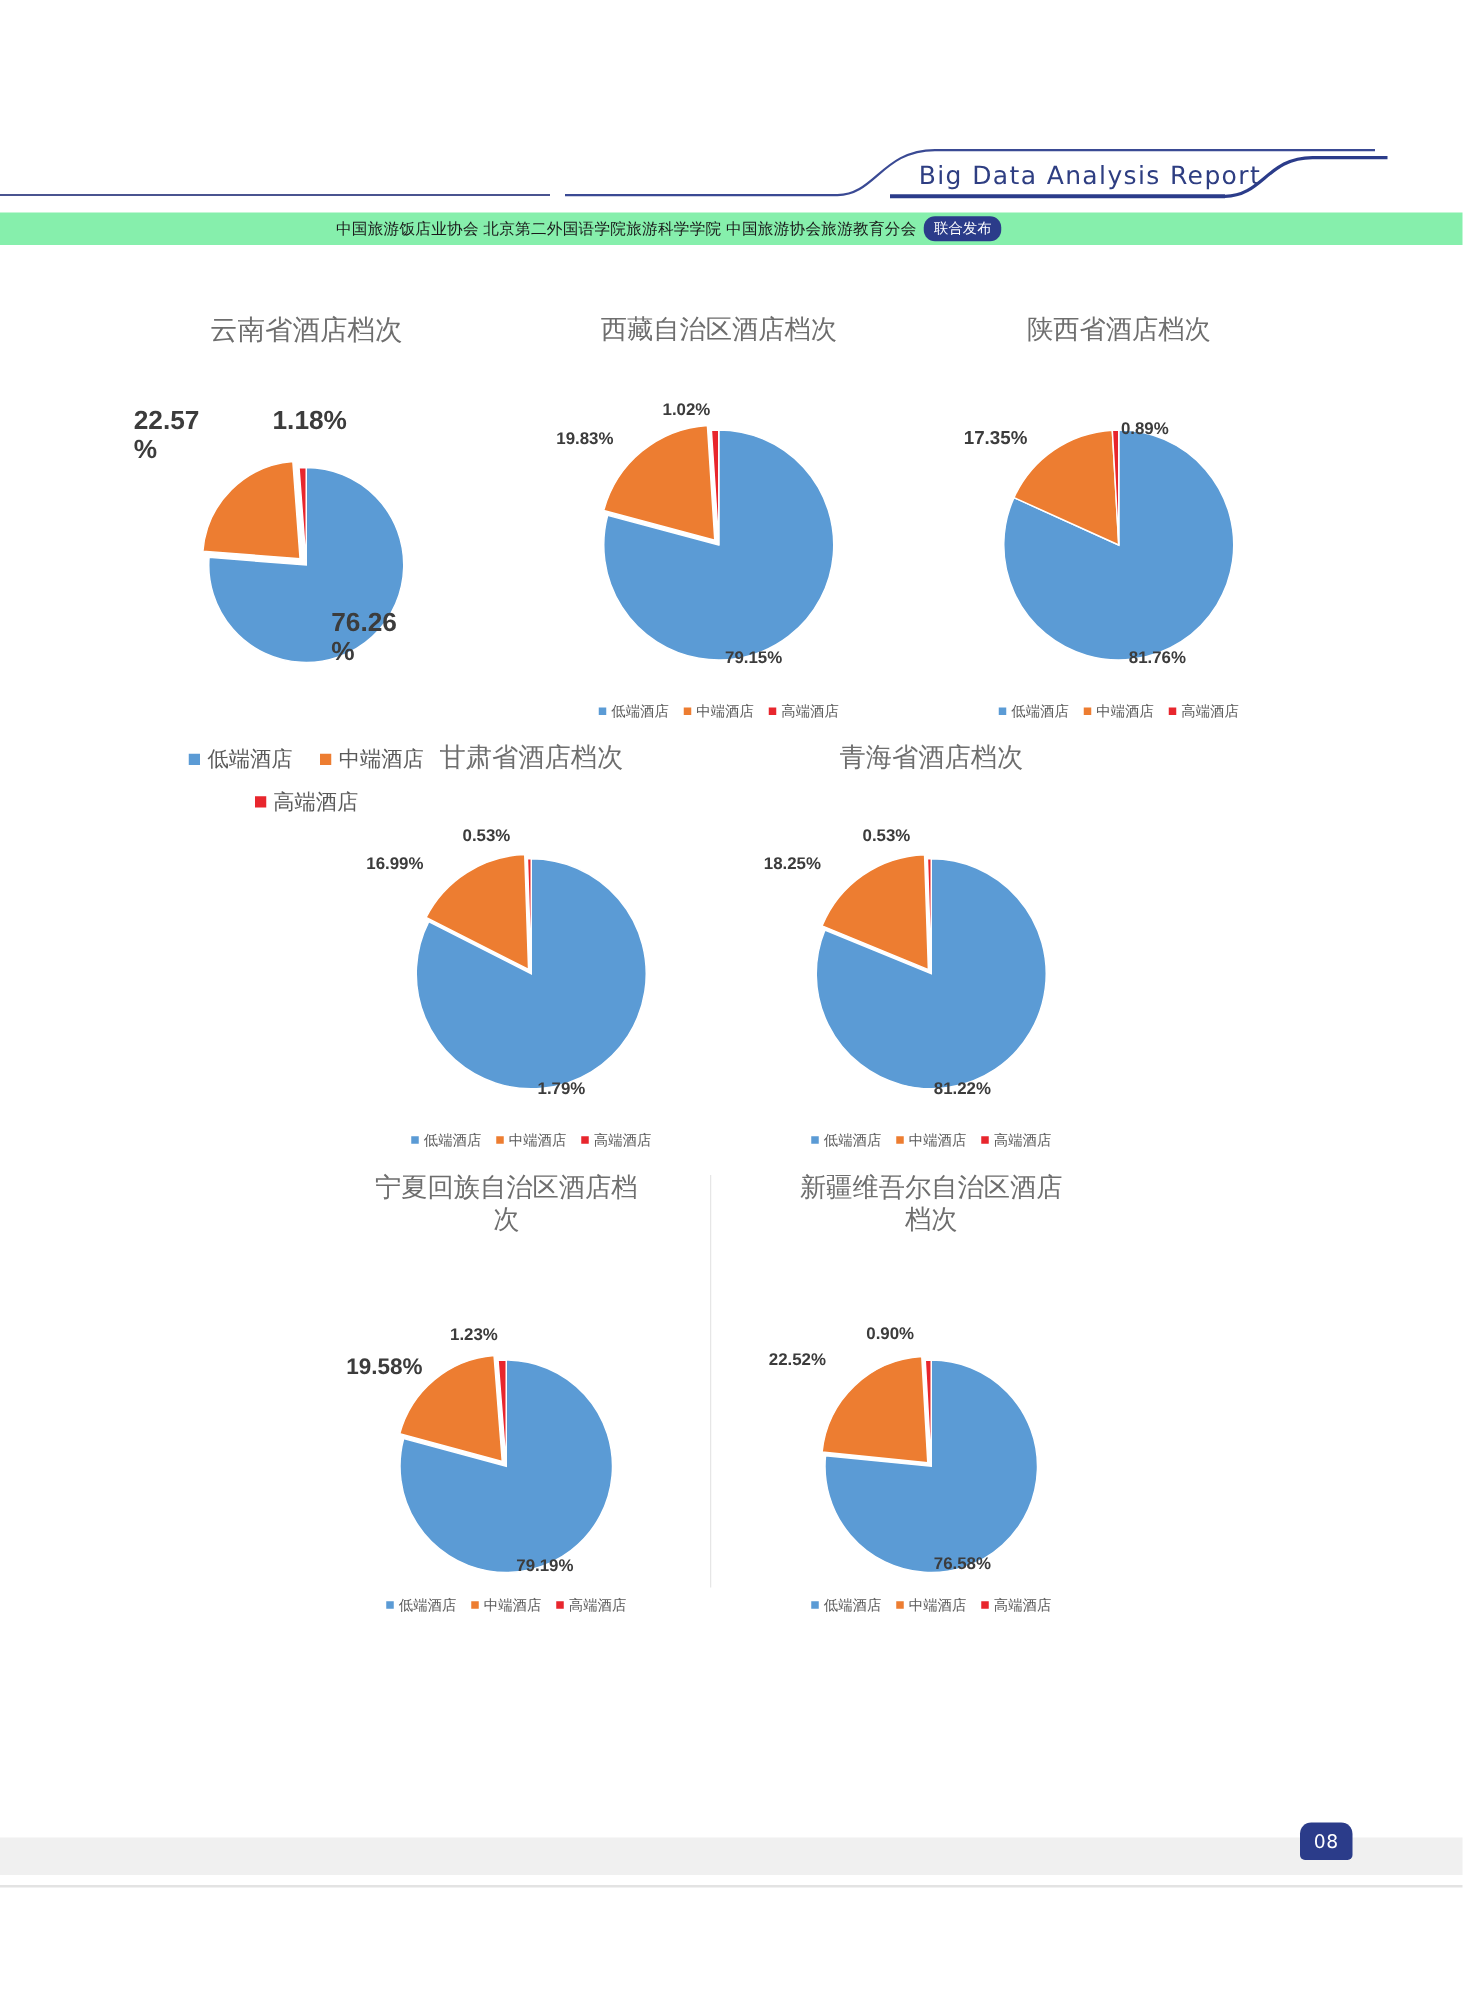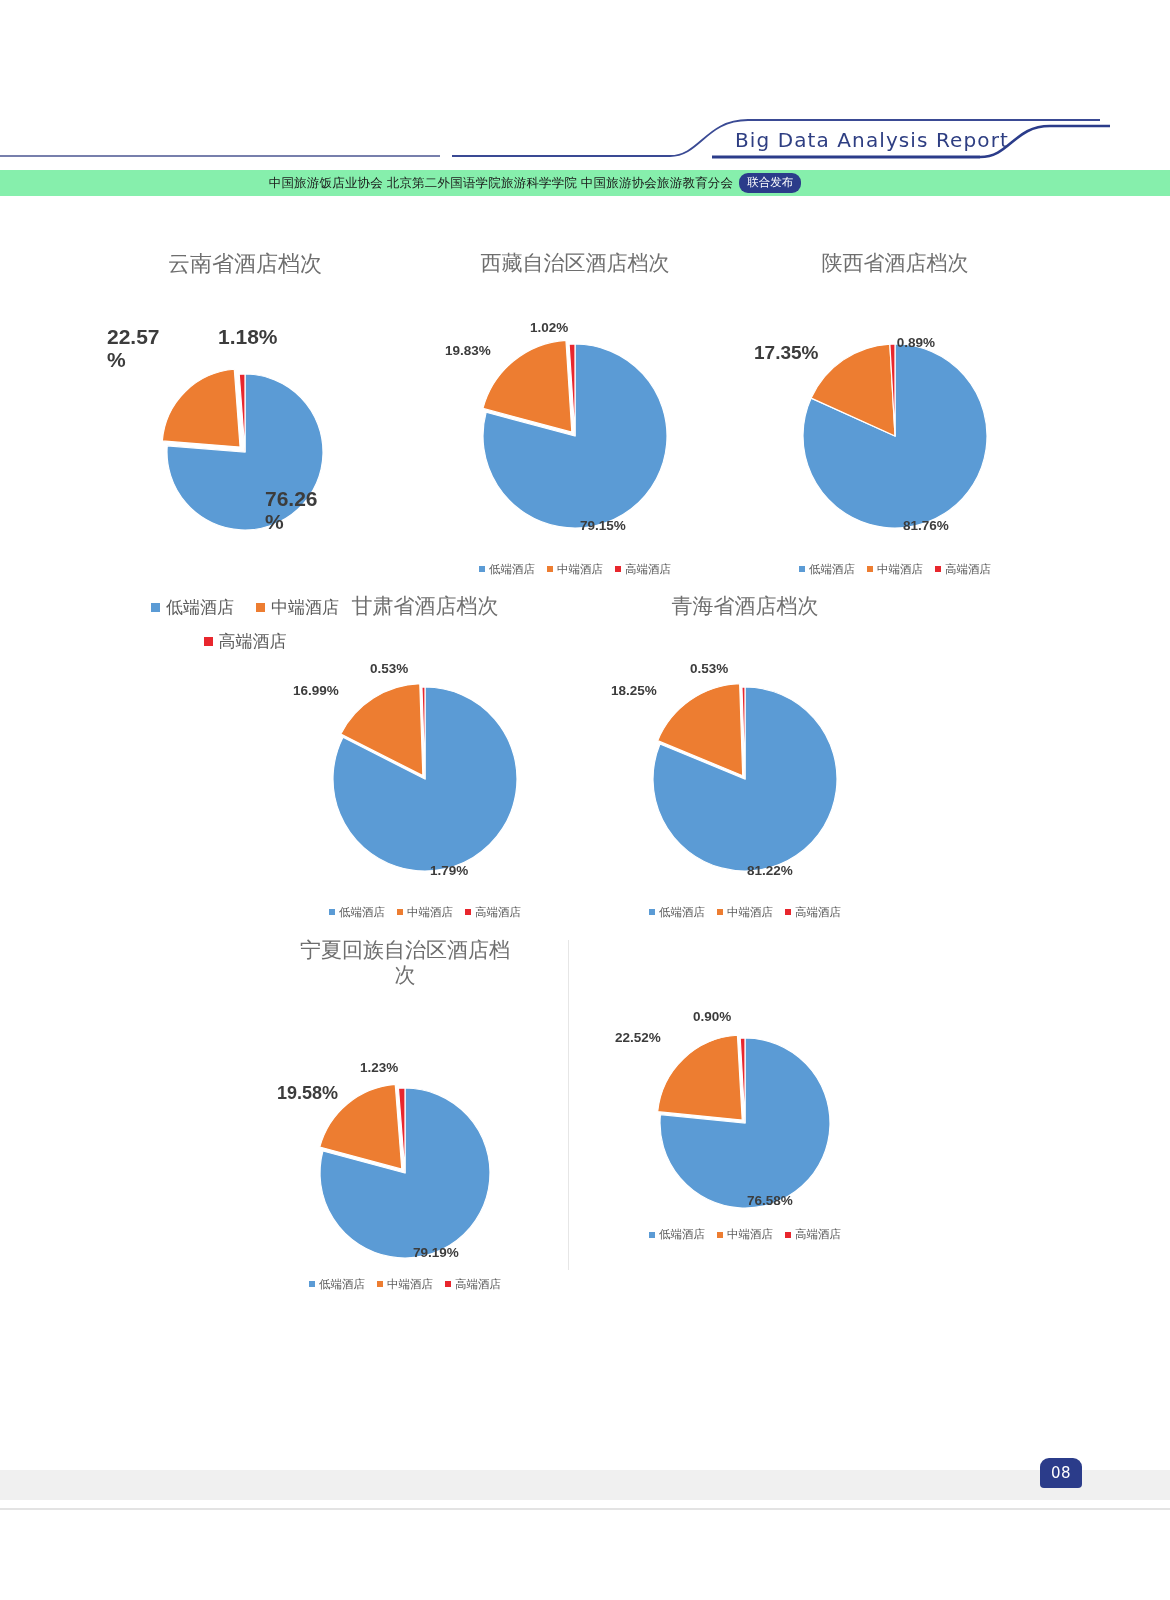--- a/index.html
+++ b/index.html
@@ -241,21 +241,21 @@
     </div>
     <div class="chart-card" style="left: 745px; top: 55px; width: 300px;">
       <div class="chart-title" style="font-size: 21px;">陕西省酒店档次</div>
       <div class="pie-wrap" style="height: 286px;">
         <svg class="pie-svg" width="300" height="286">
           <path d="M 150 160 L 150 68 A 92 92 0 1 1 66.17470281206197 122.08800254070135 Z" fill="#5B9BD5" stroke="#ffffff" stroke-width="1.2"></path>
           <path d="M 150 160 L 66.17470281206197 122.08800254070135 A 92 92 0 0 1 144.85800875617986 68.14380845011874 Z" fill="#ED7D31" stroke="#ffffff" stroke-width="1.2"></path>
           <path d="M 150 160 L 144.85800875617986 68.14380845011874 A 92 92 0 0 1 149.99999999999997 68 Z" fill="#E8262D" stroke="#ffffff" stroke-width="1.2"></path>
         </svg>
         <div class="pie-label" style="left: 158px; top: 243px; width: 90px; text-align: left; font-size: 13.5px;">81.76%</div>
-        <div class="pie-label" style="left: 9px; top: 67px; width: 90px; text-align: left; font-size: 19px;">17.35%</div>
+        <div class="pie-label" style="left: 26px; top: 67px; width: 90px; text-align: left; font-size: 15px;">17.35%</div>
         <div class="pie-label" style="left: 100px; top: 60px; width: 90px; text-align: right; font-size: 13.5px;">0.89%</div>
       </div>
       <div class="legend" style="width: 300px; margin: 0px auto; gap: 6px 12px;">
         <div class="legend-item">
           <span class="legend-swatch" style="width: 6px; height: 6px; background: rgb(91, 155, 213); margin-right: 4px;"></span>
           <span class="legend-label" style="font-size: 11.5px;">低端酒店</span>
         </div>
         <div class="legend-item">
           <span class="legend-swatch" style="width: 6px; height: 6px; background: rgb(237, 125, 49); margin-right: 4px;"></span>
           <span class="legend-label" style="font-size: 11.5px;">中端酒店</span>
@@ -342,20 +342,22 @@
           <span class="legend-swatch" style="width: 6px; height: 6px; background: rgb(237, 125, 49); margin-right: 4px;"></span>
           <span class="legend-label" style="font-size: 11.5px;">中端酒店</span>
         </div>
         <div class="legend-item">
           <span class="legend-swatch" style="width: 6px; height: 6px; background: rgb(232, 38, 45); margin-right: 4px;"></span>
           <span class="legend-label" style="font-size: 11.5px;">高端酒店</span>
         </div>
       </div>
     </div>
     <div class="chart-card" style="left: 595px; top: 742px; width: 300px;">
+      <div class="chart-title" style="font-size: 21px;">新疆维吾尔自治区酒店
+档次</div>
       <div class="pie-wrap" style="height: 289px;">
         <svg class="pie-svg" width="300" height="289">
           <path d="M 150 185 L 150 100 A 85 85 0 1 1 65.4185102825714 176.57553579267378 Z" fill="#5B9BD5" stroke="#ffffff" stroke-width="1.2"></path>
           <path d="M 147.23263686823884 182.11179964390124 L 62.651147150810246 173.687335436575 A 85 85 0 0 1 142.42856143726675 97.24766788463836 Z" fill="#ED7D31" stroke="#ffffff" stroke-width="1.2"></path>
           <path d="M 150 185 L 145.1959245690279 100.13586824073712 A 85 85 0 0 1 149.99999999999997 100 Z" fill="#E8262D" stroke="#ffffff" stroke-width="1.2"></path>
         </svg>
         <div class="pie-label" style="left: 152px; top: 256px; width: 90px; text-align: left; font-size: 13.5px;">76.58%</div>
         <div class="pie-label" style="left: 20px; top: 93px; width: 90px; text-align: left; font-size: 13.5px;">22.52%</div>
         <div class="pie-label" style="left: 98px; top: 72px; width: 90px; text-align: left; font-size: 13.5px;">0.90%</div>
       </div>

